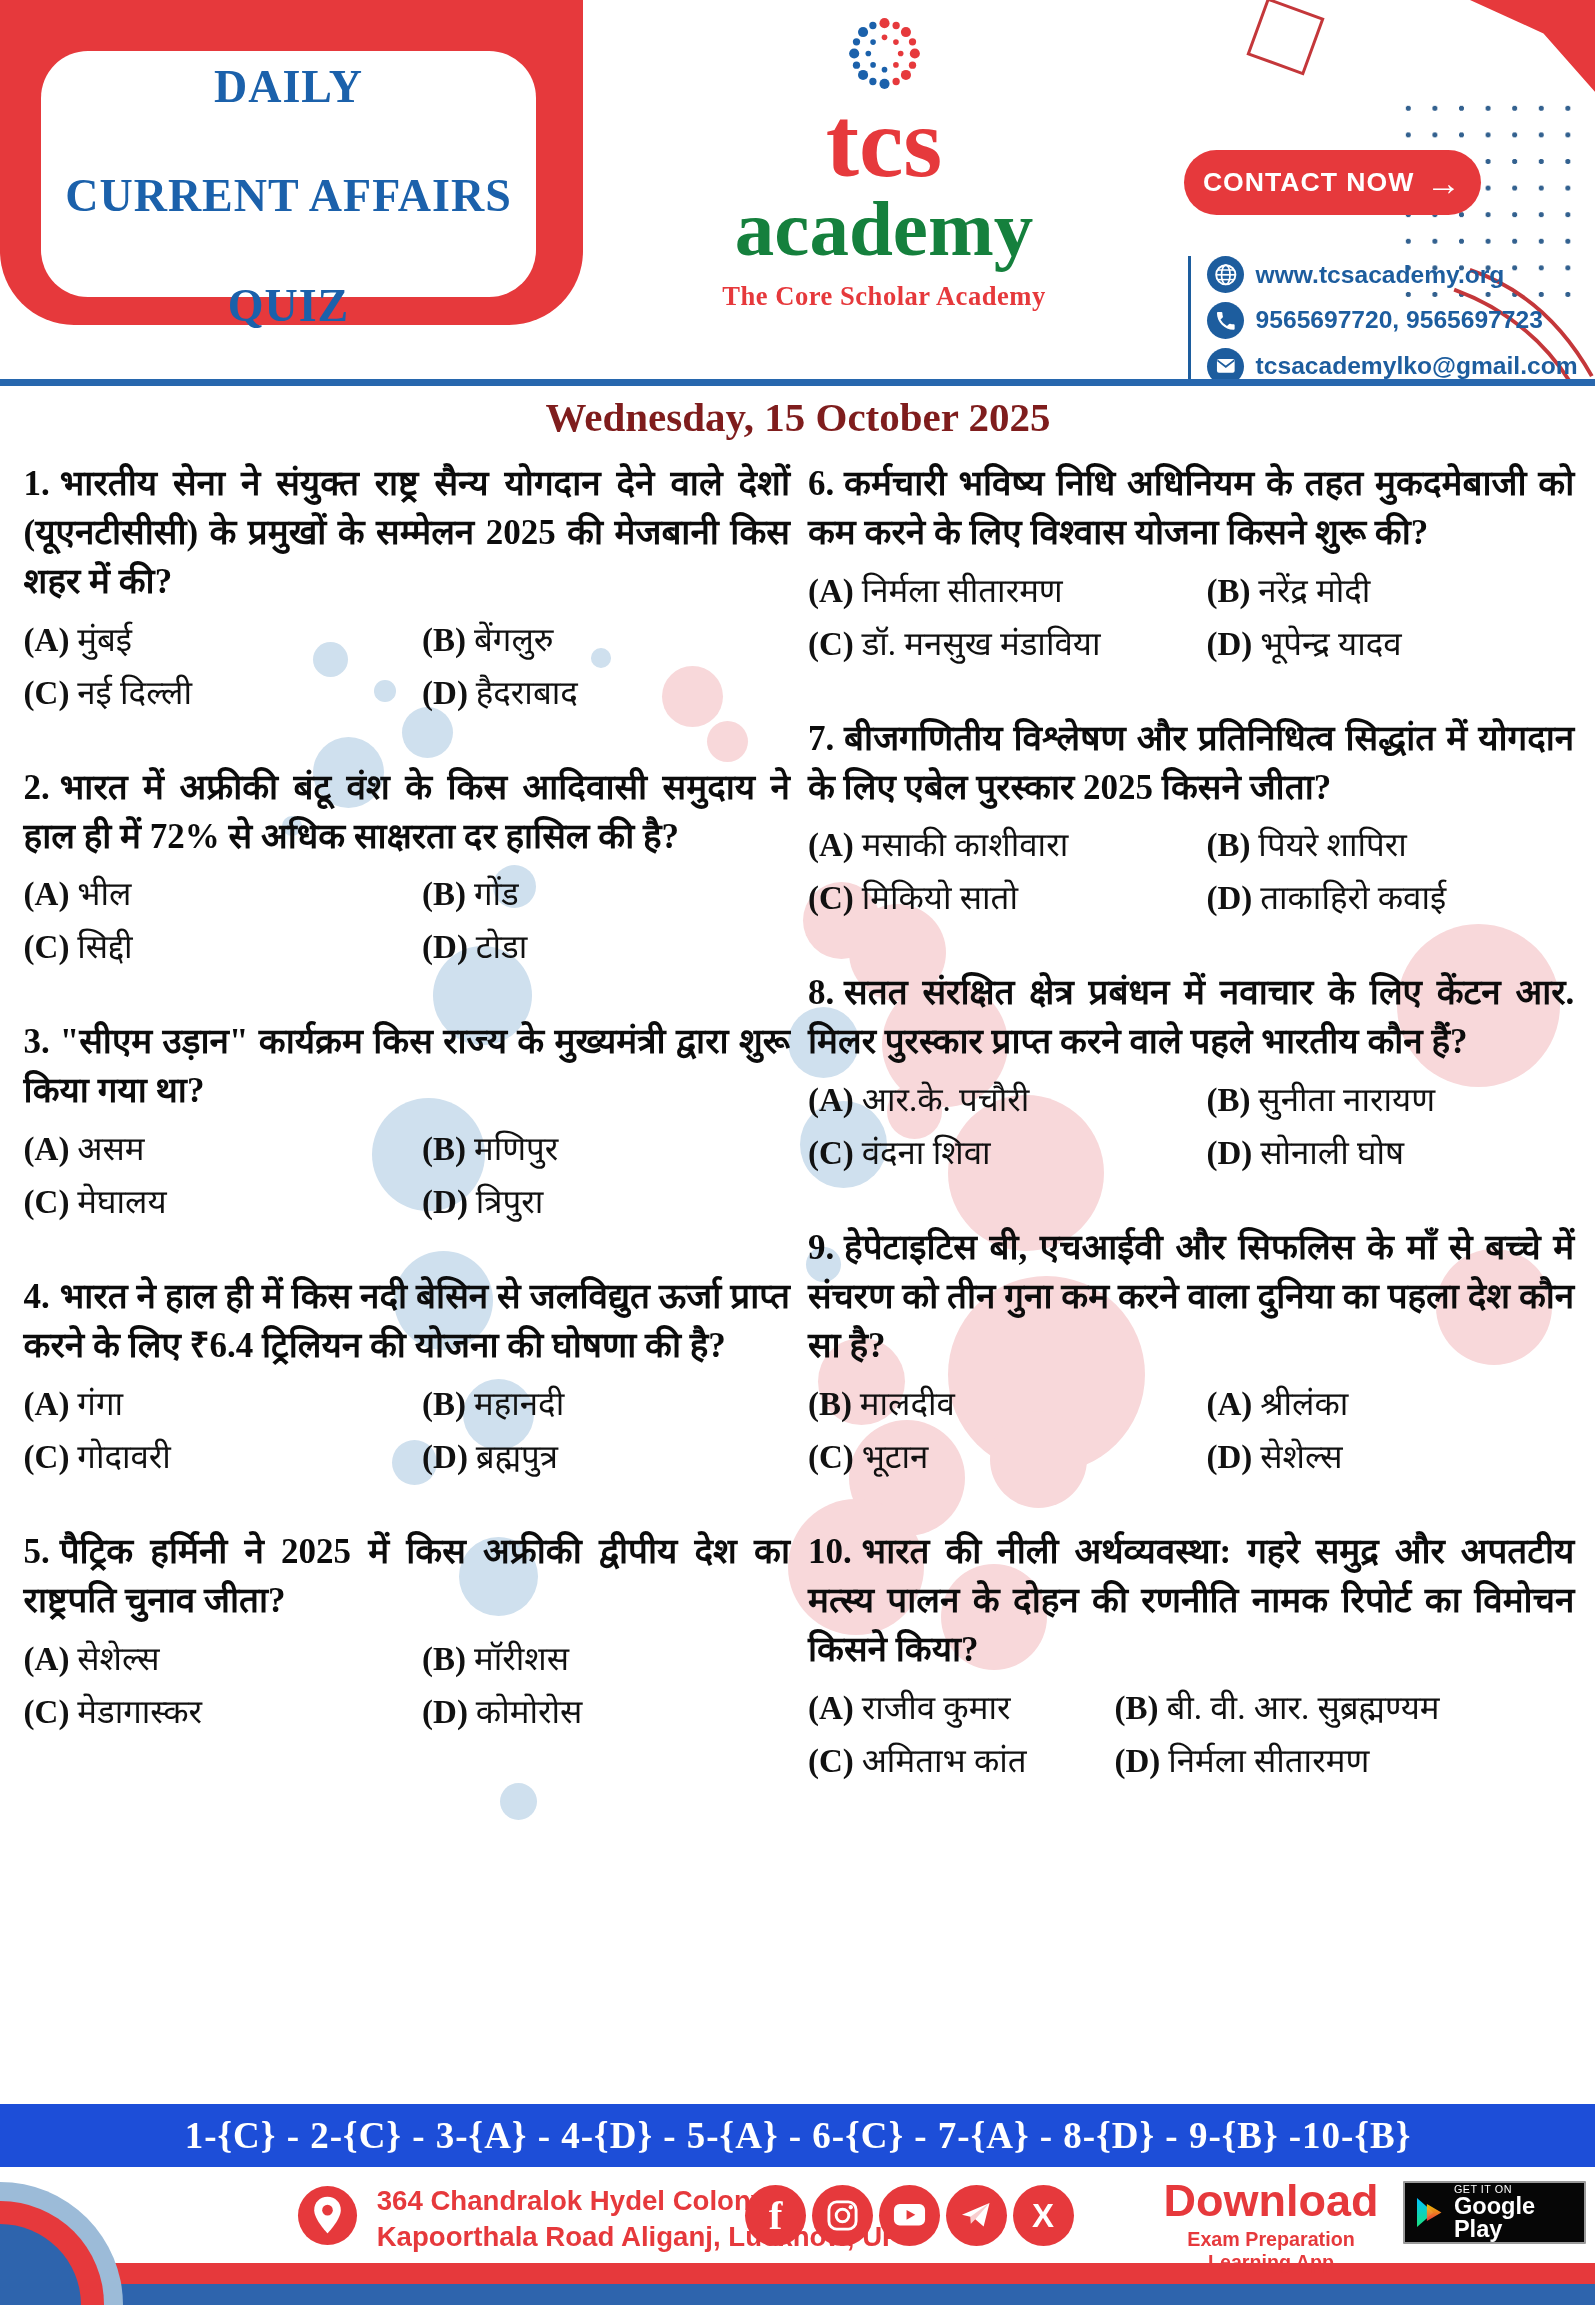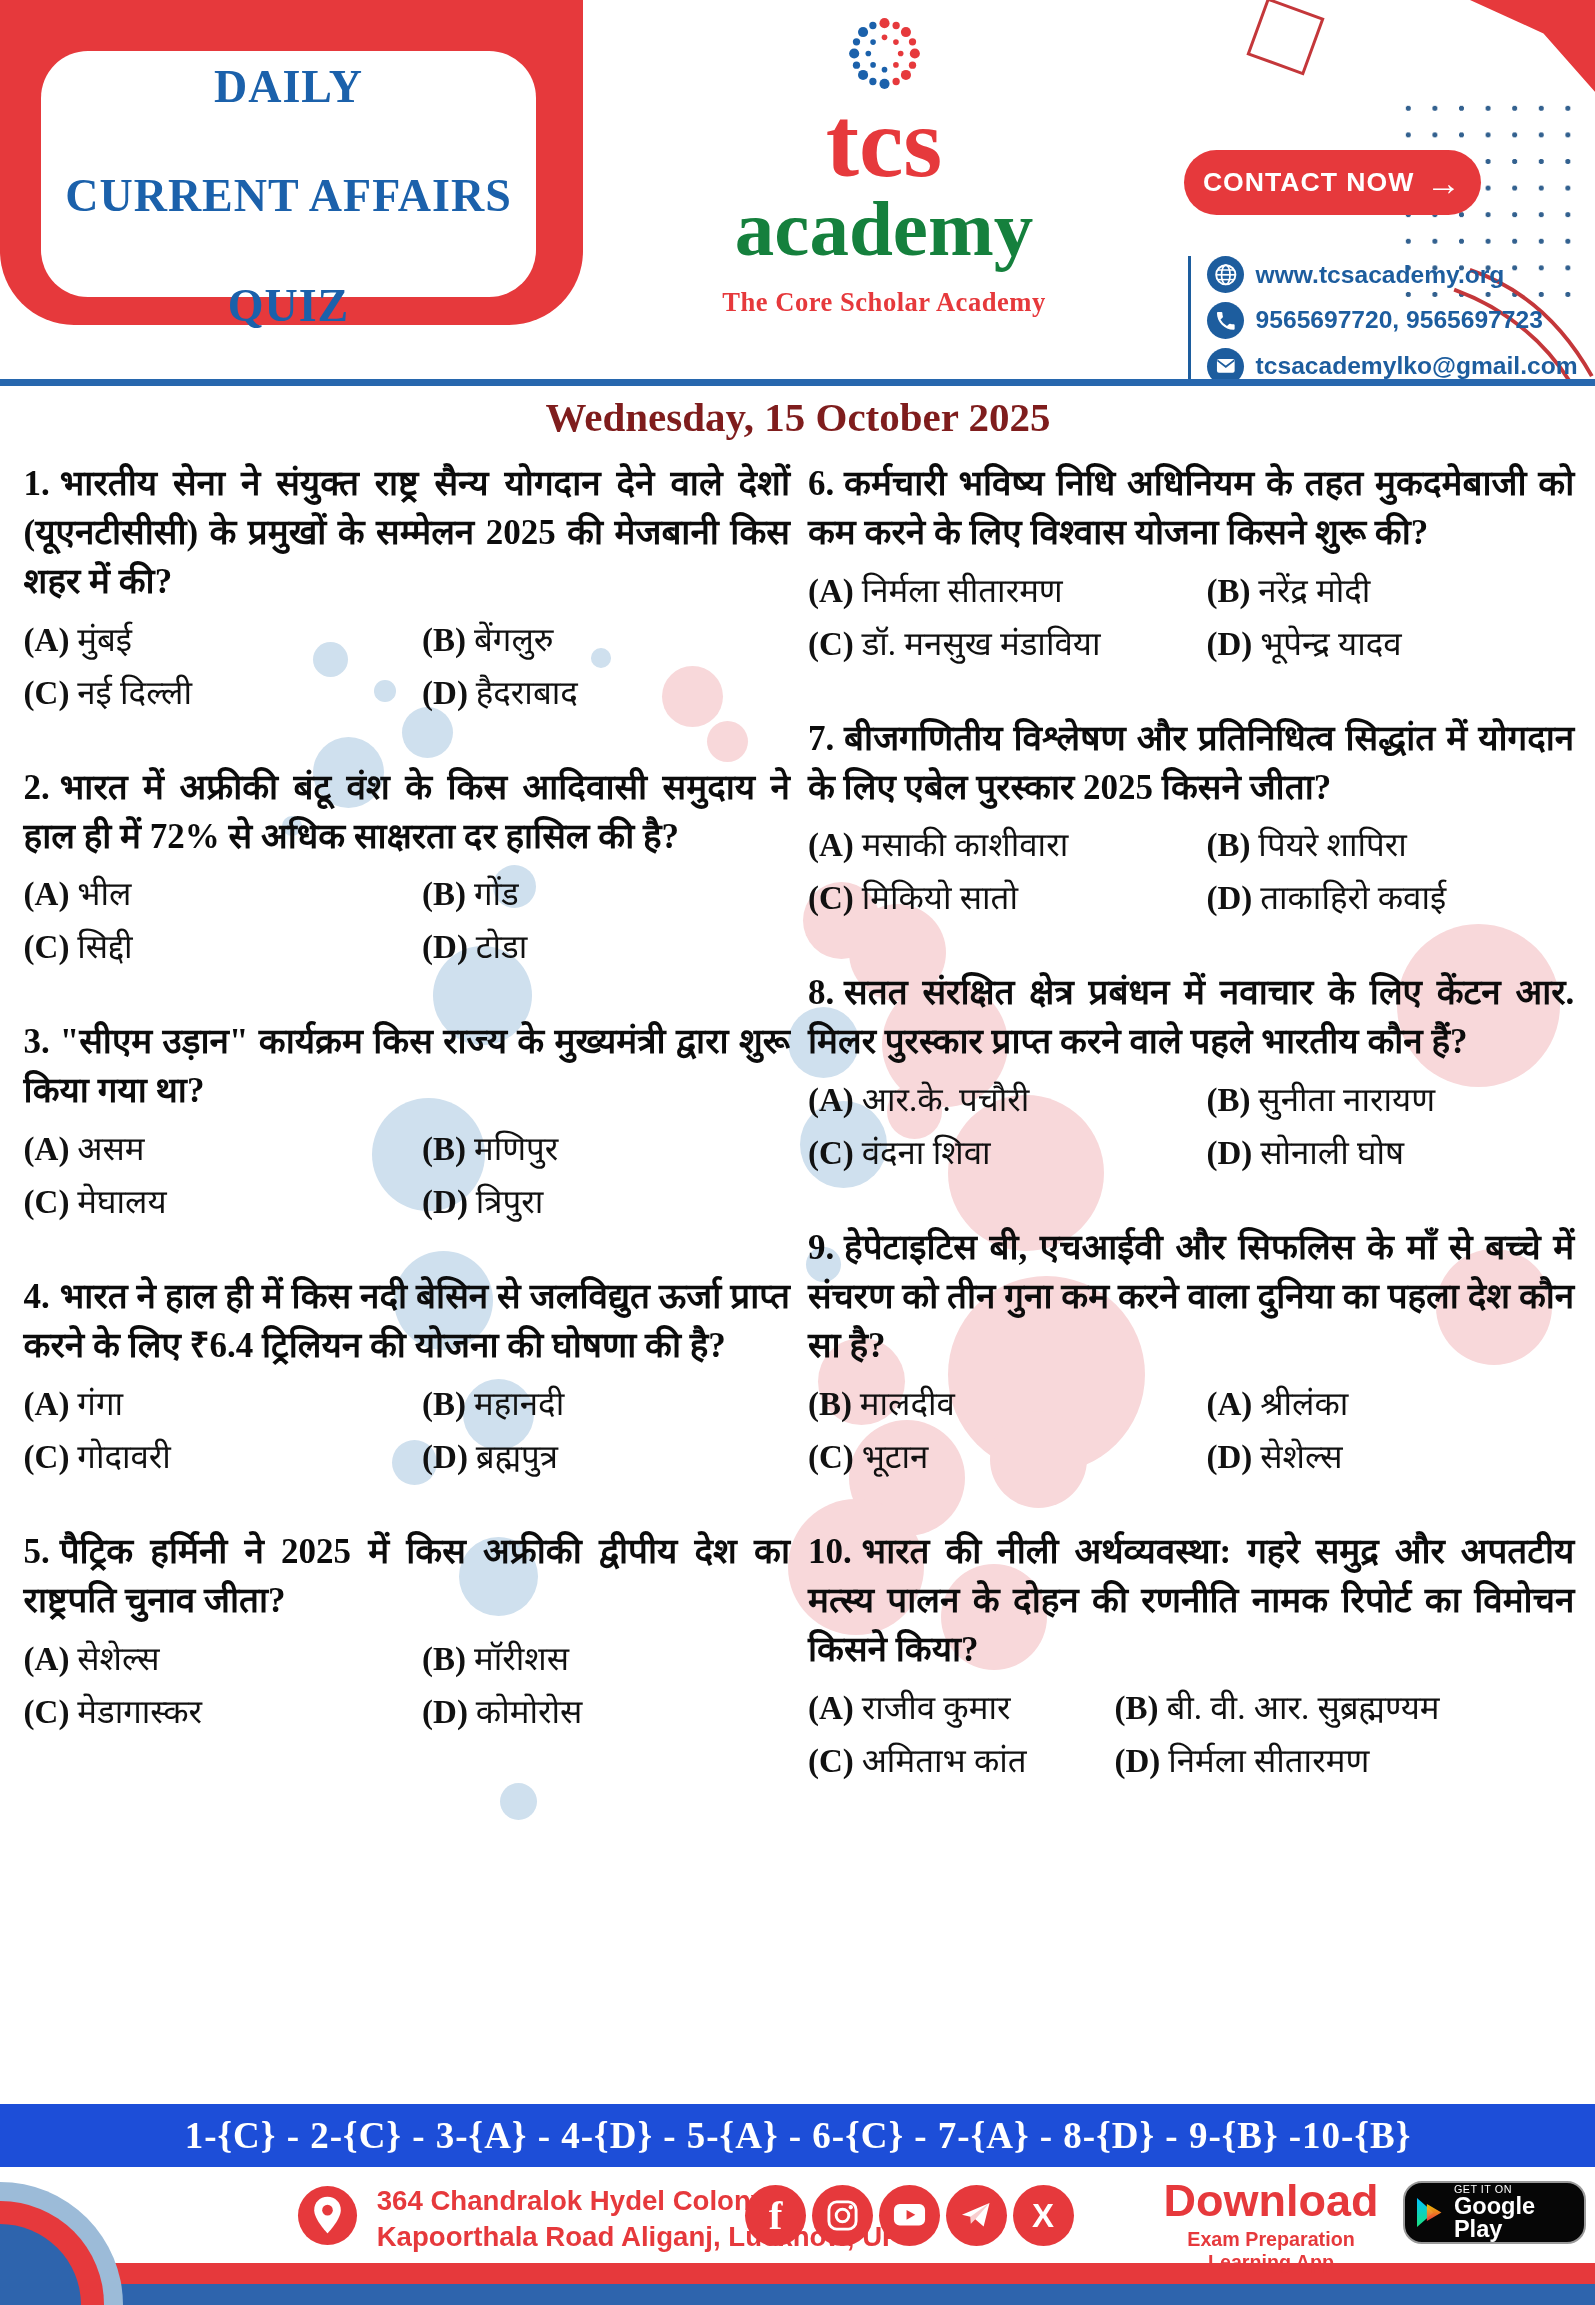--- a/index.html
+++ b/index.html
@@ -17,21 +17,21 @@
   .white-card {
     position:absolute; left:41px; top:51px; width:495px; height:246px;
     background:#ffffff; border-radius:47px;
     display:flex; flex-direction:column; justify-content:center; align-items:center;
   }
   .badge-line { color:#1b61ab; font-weight:bold; font-size:46px; line-height:1.42; letter-spacing:1px;margin-top:44px; }
   .logo { position:absolute; left:623px; top:7.9px; width:522px; text-align:center; }
   .logo-emblem { height:91px; }
   .logo-tcs { font-size:100px; font-weight:bold; color:#e6393c; line-height:0.92; margin-top:-5.9px; }
   .logo-academy { font-size:79px; font-weight:bold; color:#15803d; line-height:1.0; }
-  .logo-tagline { font-size:26.6px; font-weight:bold; color:#e6393c; margin-top:19px; letter-spacing:0.5px; }
+  .logo-tagline { font-size:26.6px; font-weight:bold; color:#e6393c; margin-top:13px; letter-spacing:0.5px; }
   .contact-btn {
     position:absolute; left:1184px; top:150px; width:297px; height:65px;
     background:#e6393c; border-radius:33px; color:#ffffff; cursor:pointer;
     display:flex; align-items:center; justify-content:center; gap:11.8px;
     font-family:"Liberation Sans", sans-serif; font-weight:bold; font-size:26.6px; letter-spacing:1px;
   }
   .contact-btn .arrow { font-size:35px; line-height:1; font-weight:bold; }
   .contact-list {
     position:absolute; left:1188px; top:256px;
     border-left:3.9px solid #1d5d9e; padding-left:15.8px;
@@ -96,21 +96,21 @@
     width:61px; height:61px; border-radius:50%; background:#e6393c; cursor:pointer;
     display:flex; align-items:center; justify-content:center; color:#fff;
     font-family:"Liberation Sans", sans-serif; font-weight:bold;
   }
   .download-block { position:absolute; left:1148px; top:9.9px; width:246px; text-align:center; z-index:4;
     font-family:"Liberation Sans", sans-serif; color:#e6393c; }
   .dl-title { font-size:45px; font-weight:bold; line-height:1.05; }
   .dl-sub { font-size:19.7px; font-weight:bold; margin-top:3.9px; }
   .gplay {
     position:absolute; left:1403px; top:13.8px; width:183px; height:63px; cursor:pointer;
-    background:#060606; border:2px solid #9a9a9a; border-radius:19px; z-index:4;
+    background:#060606; border:2px solid #9a9a9a; border-radius:1px; z-index:4;
     display:flex; align-items:center; gap:9.9px; padding:0 9.9px;
     font-family:"Liberation Sans", sans-serif; color:#fff;
   }
   .gp-l1 { font-size:10.8px; letter-spacing:0.5px; }
   .gp-l2 { font-size:23.6px; font-weight:bold; line-height:1; }
 </style>
 </head>
 <body>
 
 <div class="header">

